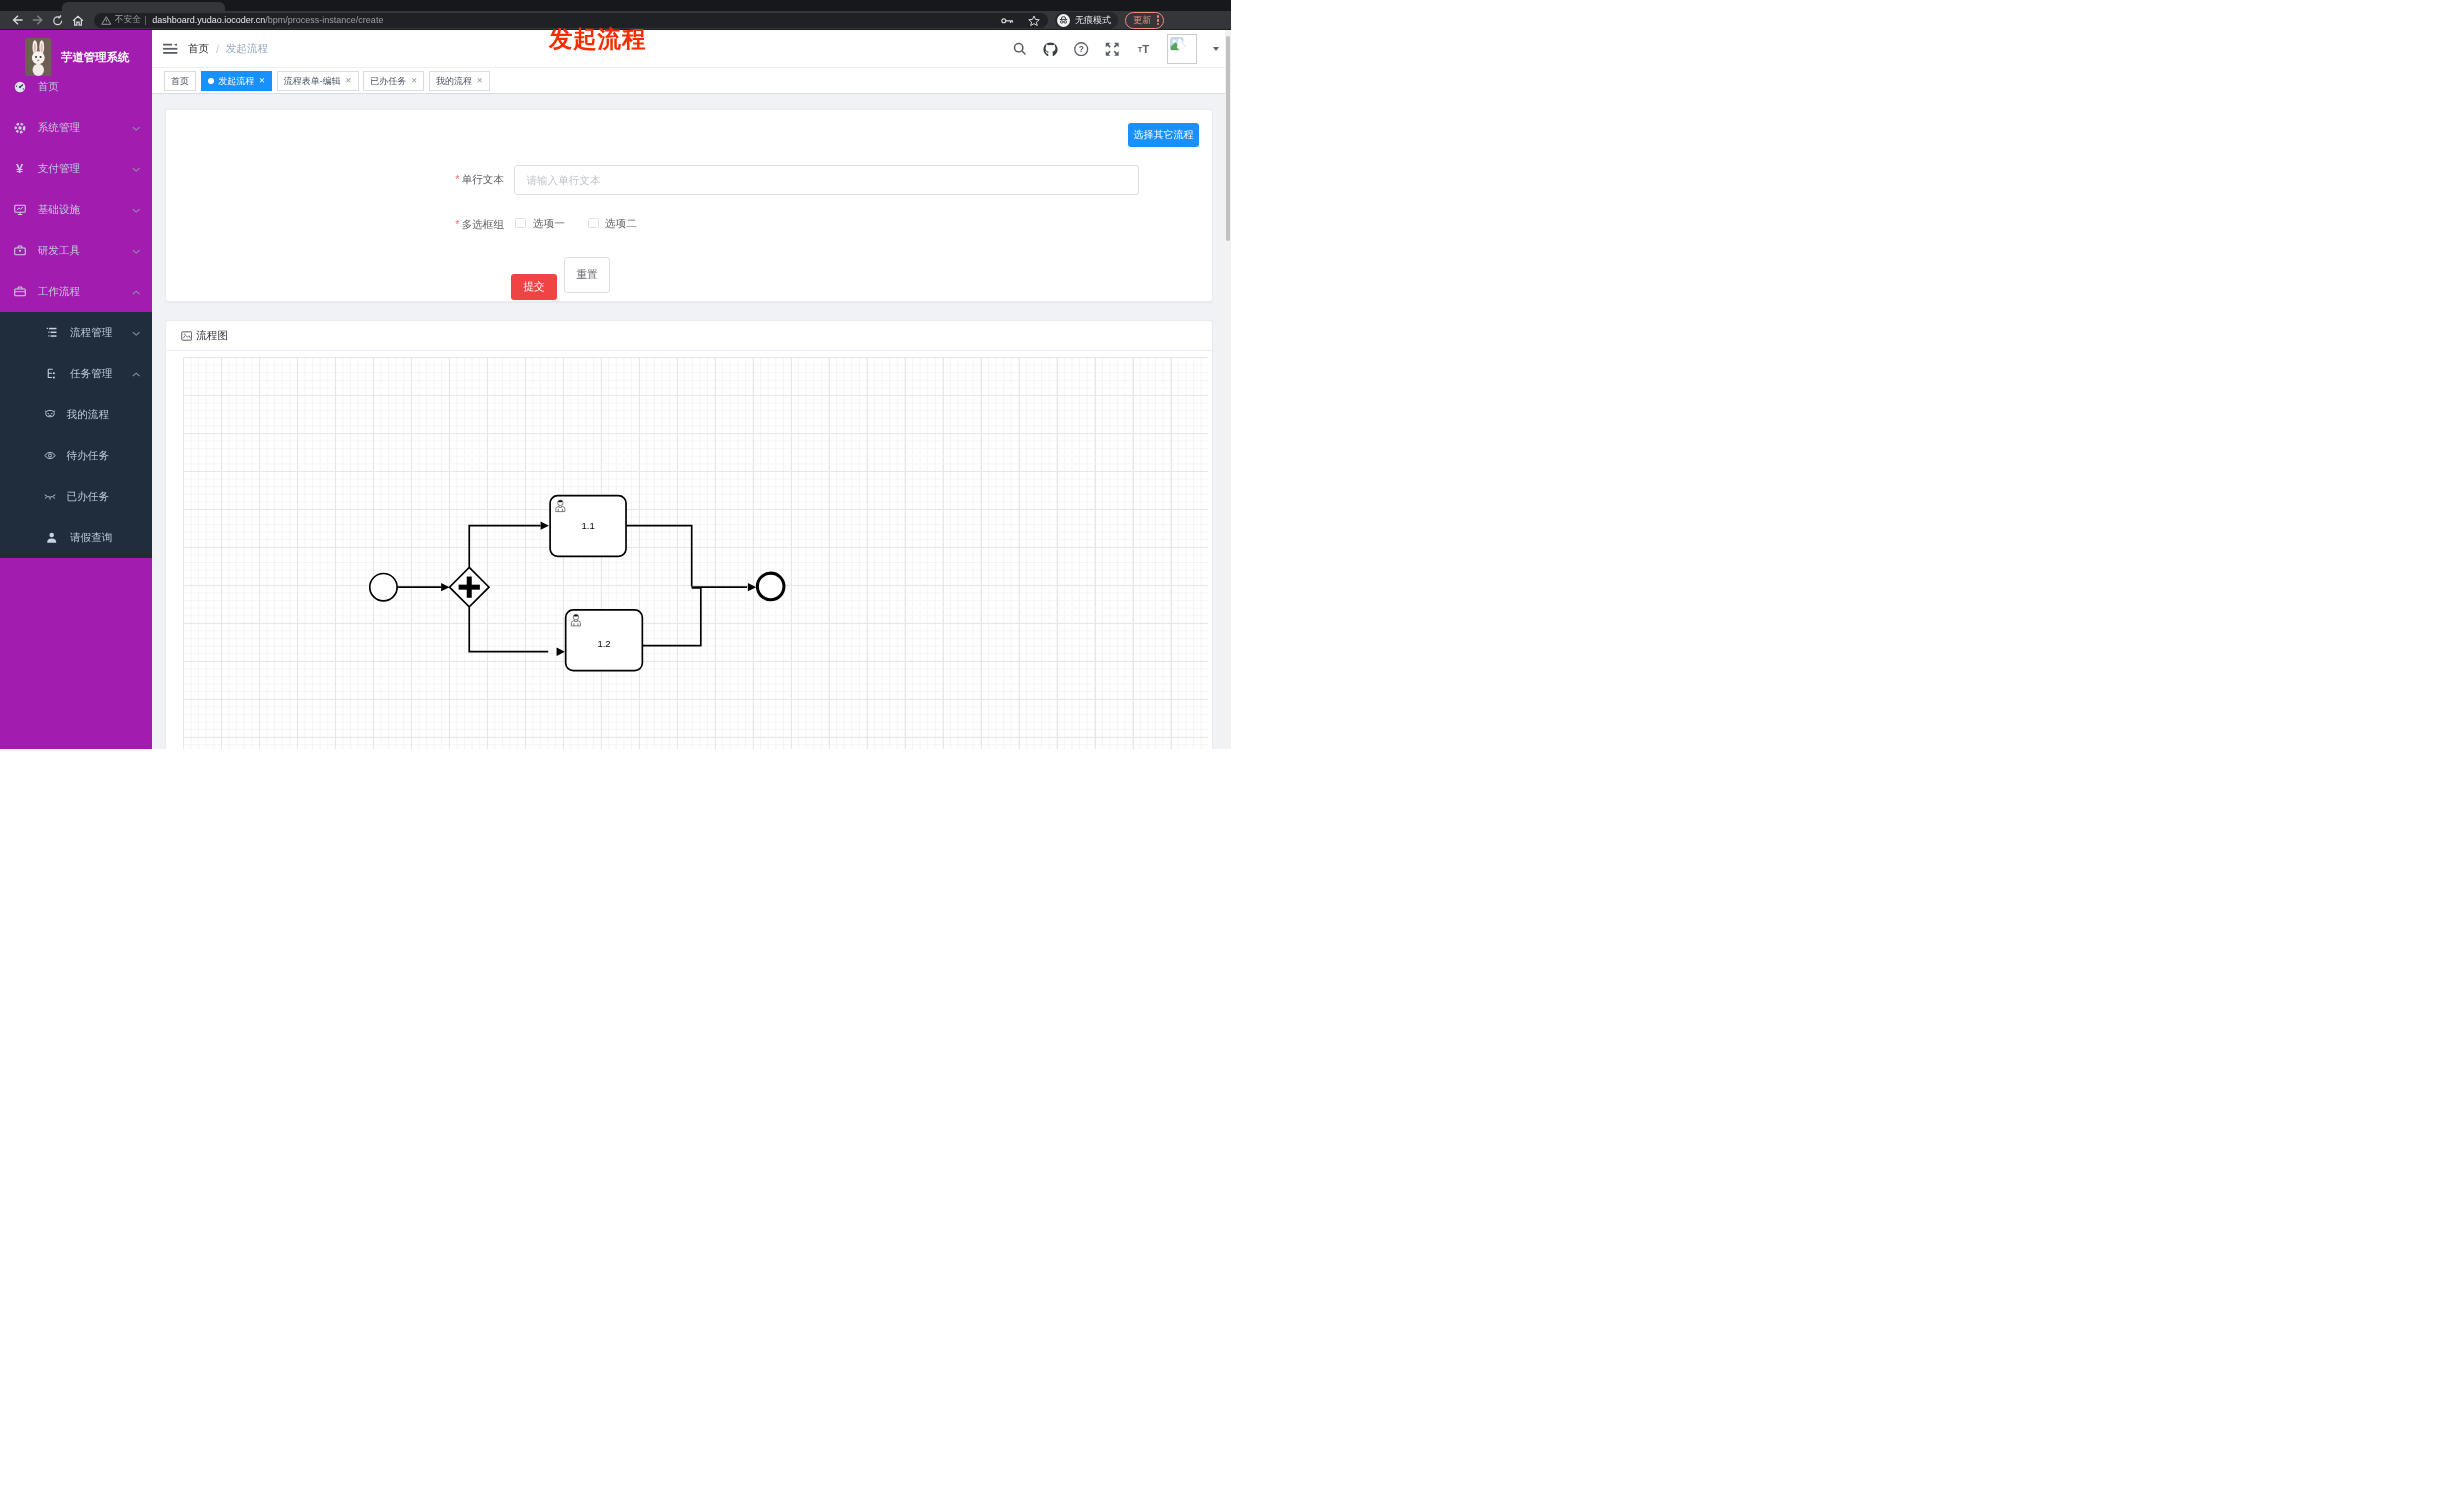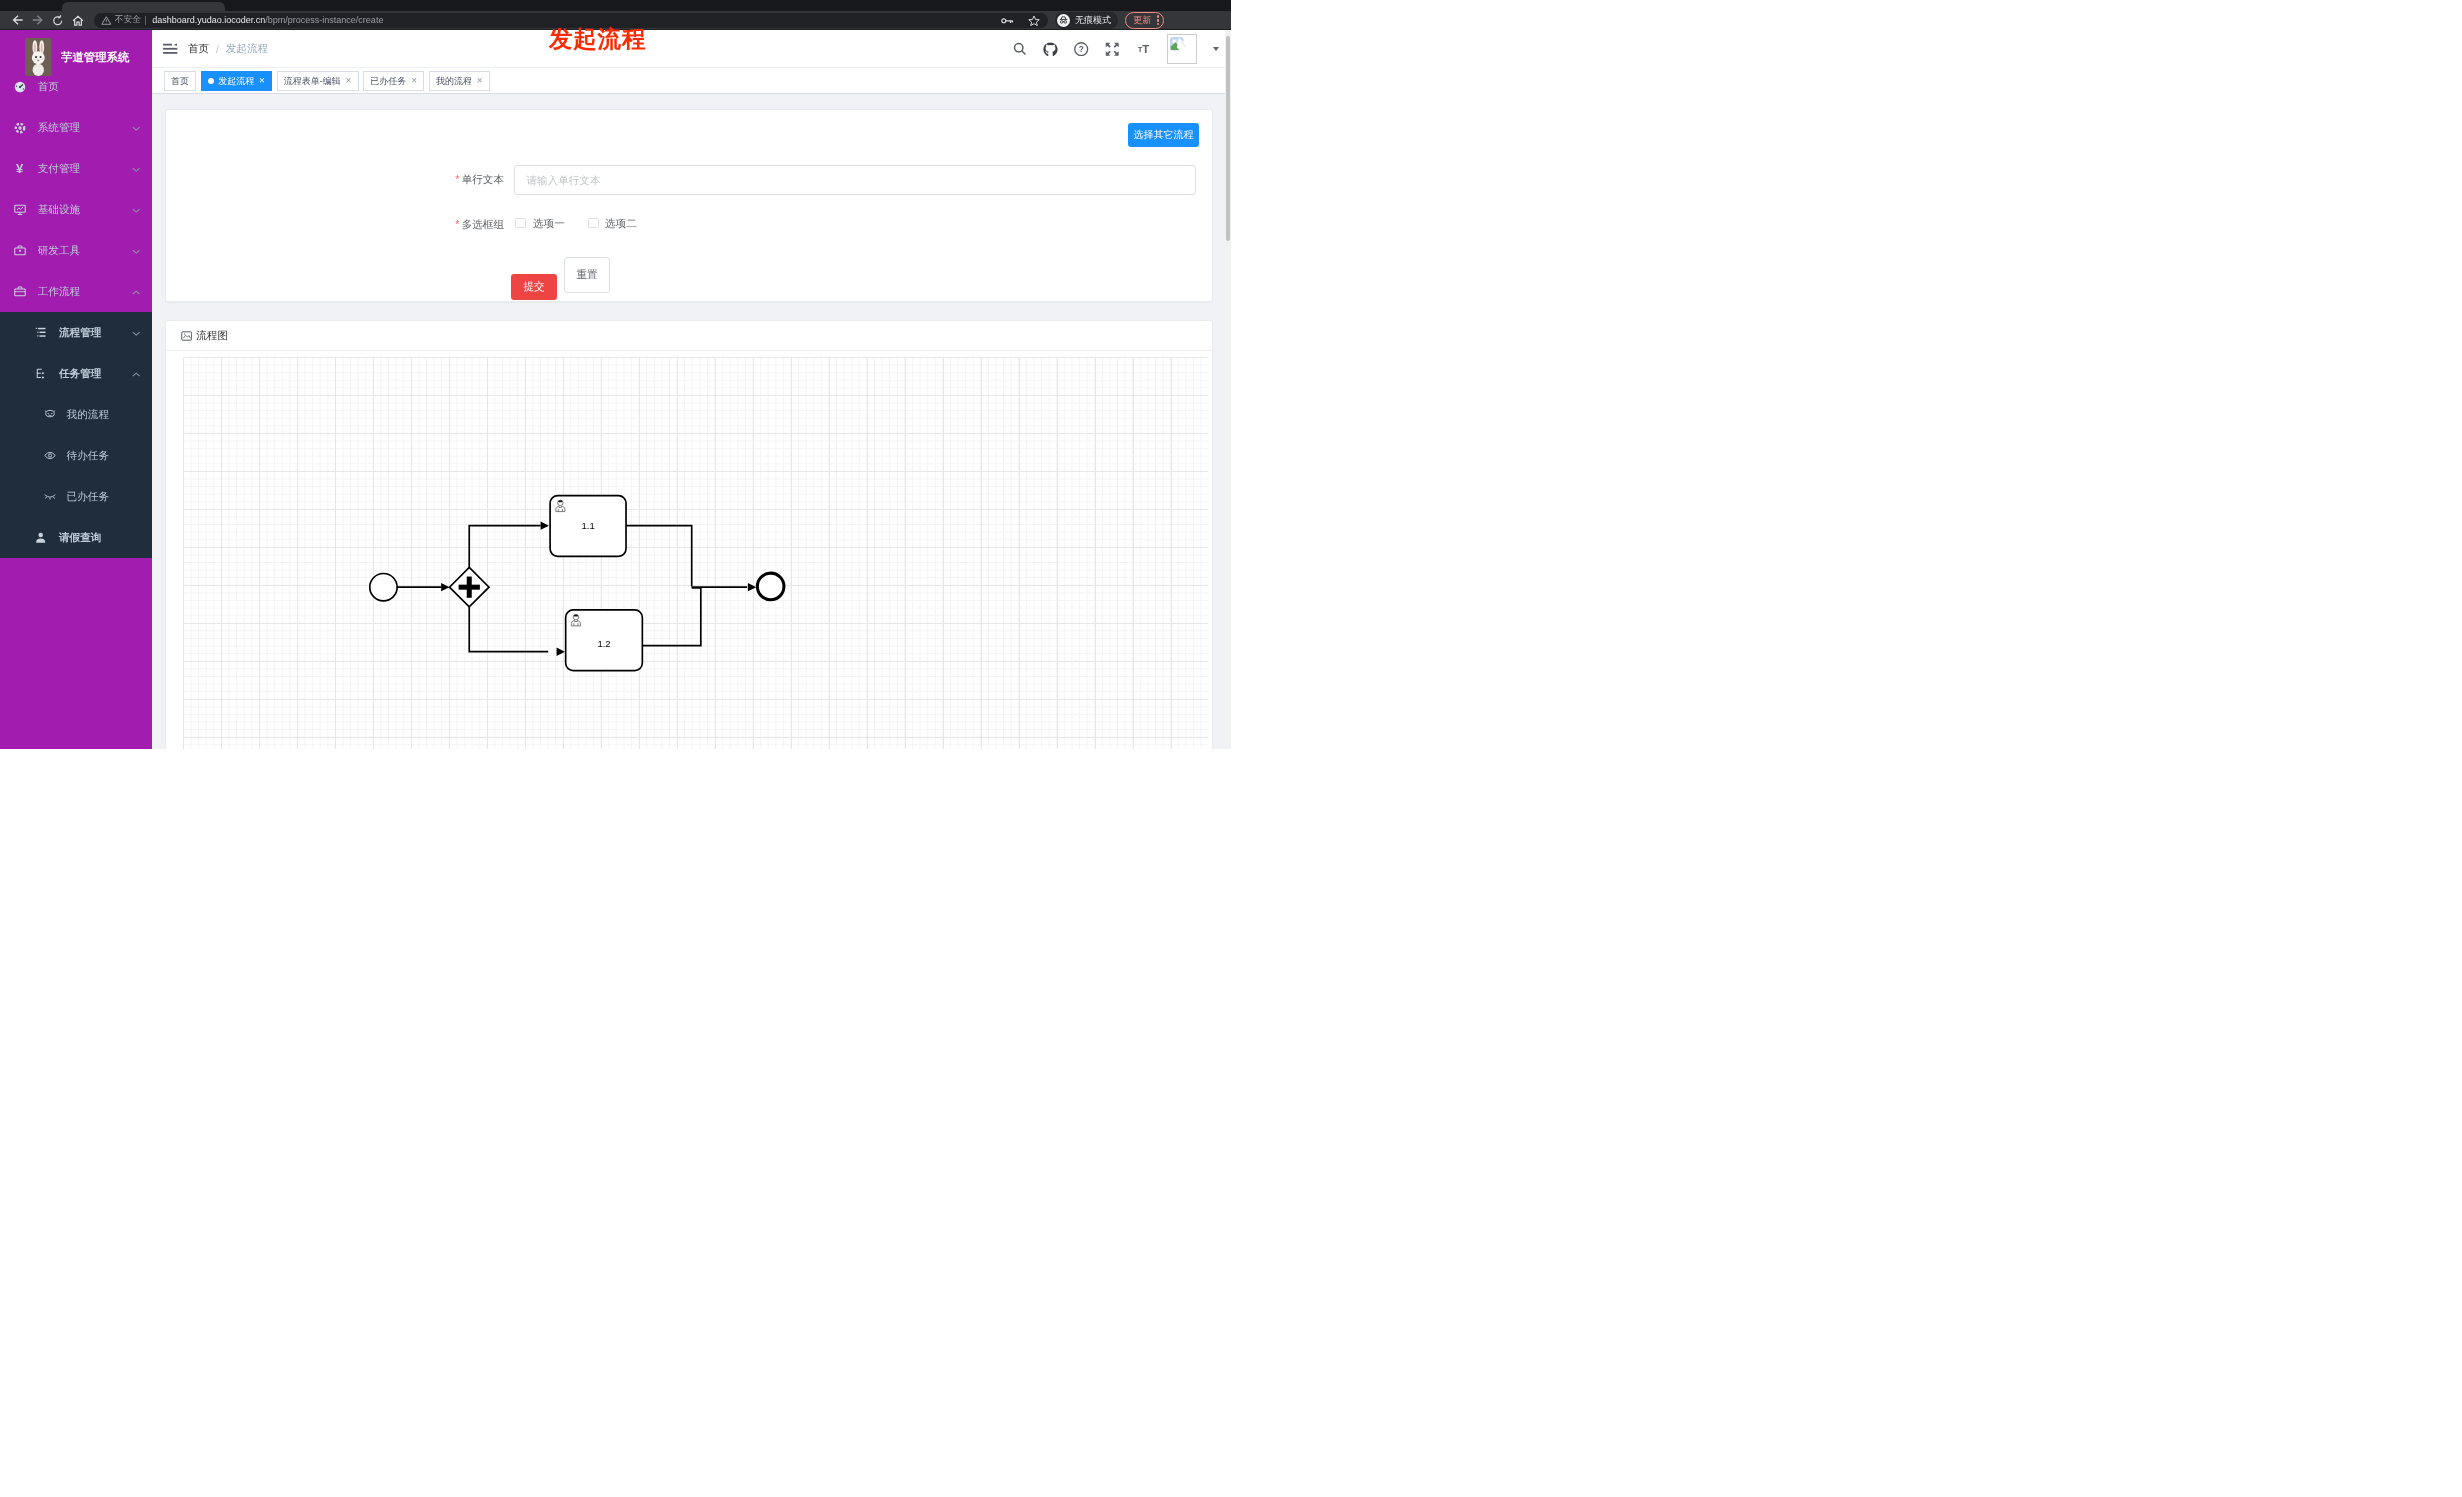--- a/index.html
+++ b/index.html
@@ -32,21 +32,21 @@
 
   
   .sidebar { position:absolute; left:0; top:30px; width:152px; height:719px; background:#a21caf; z-index:10; }
   .logo-row { position:absolute; left:0; top:6px; width:152px; height:43px; }
   .logo-img { position:absolute; left:25px; top:1.5px; width:26.6px; height:38px; border-radius:2.3px; overflow:hidden; }
   .logo-title { position:absolute; left:61px; top:13.7px; color:#fff; font-size:11.4px; font-weight:bold; }
   .menu { position:absolute; top:36px; left:0; width:152px; }
   .m-item { height:41px; display:flex; align-items:center; color:#bfcbd9; font-size:10.6px; cursor:pointer; }
   .m-item .ic { width:12px; height:12px; flex:0 0 auto; display:flex; align-items:center; justify-content:center; }
   .lv1 { padding-left:13.7px; } .lv1 .ic { margin-right:12px; }
-  .lv2 { padding-left:35px;font-weight:bold; } .lv2 .ic { margin-right:12px; }
+  .lv2 { padding-left:46px; } .lv2 .ic { margin-right:12px; }
   .lv3 { padding-left:44px; } .lv3 .ic { margin-right:10.6px; }
   .m-item .chev { margin-left:auto; margin-right:12px; }
   .submenu { background:#1f2d3d; }
   .yuan { font-size:13px; font-weight:bold; color:#bfcbd9; }
 
   
   .main { position:absolute; left:152px; top:30px; width:1079px; height:719px; background:#f0f2f5; }
   .navbar { position:absolute; left:0; top:0; width:100%; height:38px; background:#fff; border-bottom:0.8px solid #eceef2; }
   .hamburger { position:absolute; left:11.4px; top:13px; width:14.4px; height:12px; cursor:pointer; }
   .crumbs { position:absolute; left:36px; top:12px; font-size:10.6px; display:flex; gap:6.8px; align-items:center; }
@@ -72,21 +72,21 @@
   .card1 { left:13px; top:15px; width:1048px; height:193px; }
   .card2 { left:13px; top:226px; width:1048px; height:532px; }
   .card-hd { position:absolute; left:0; top:0; width:100%; display:flex; align-items:center; padding-left:15px; color:#303133; font-size:10.6px; gap:3.8px; }
   .card1 .card-hd { height:37px; border-bottom:0.8px solid #f2f3f5; }
   .card2 .card-hd { height:30px; border-bottom:0.8px solid #ebeef5; }
   .btn { border-radius:3px; display:flex; align-items:center; justify-content:center; cursor:pointer;text-align:center; }
   .btn-choose { position:absolute; right:13px; top:13px; width:71px; height:24px; background:#1890ff; color:#fff; font-size:10px; }
   .frow { position:absolute; left:0; width:100%; }
   .f-label { position:absolute; left:0; width:338px; text-align:right; font-size:10.6px; color:#606266; }
   .req { color:#f56c6c; margin-right:2.3px; }
-  .f-input { position:absolute; left:348px; width:682px; height:30px; border:0.8px solid #dcdfe6; border-radius:3px; font-size:10.6px; color:#606266; padding:0 11.4px; outline:none; font-family:"Liberation Sans",sans-serif; }
+  .f-input { position:absolute; left:348px; width:625px; height:30px; border:0.8px solid #dcdfe6; border-radius:3px; font-size:10.6px; color:#606266; padding:0 11.4px; outline:none; font-family:"Liberation Sans",sans-serif; }
   .f-input::placeholder { color:#c0c4cc; }
   .ckbox { position:absolute; top:0.8px; width:10.6px; height:10.6px; border:0.8px solid #dcdfe6; border-radius:1.5px; background:#fff; cursor:pointer; }
   .cklabel { position:absolute; top:0; font-size:10.6px; color:#606266; cursor:pointer; }
   .btn-submit { position:absolute; left:345px; top:17px; width:46px; height:26px; background:#ef4444; color:#fff; font-size:10.6px; }
   .btn-reset { position:absolute; left:398px; top:0; width:46px; height:36px; background:#fff; border:0.8px solid #dcdfe6; color:#606266; font-size:10.6px; }
 
   .canvas { position:absolute; left:16.7px; top:36px; width:1025px; height:392px; background:#fff; overflow:hidden;
     background-image:
       linear-gradient(#e7e7e7 0.8px, transparent 0.8px),
       linear-gradient(90deg, #e7e7e7 0.8px, transparent 0.8px),

